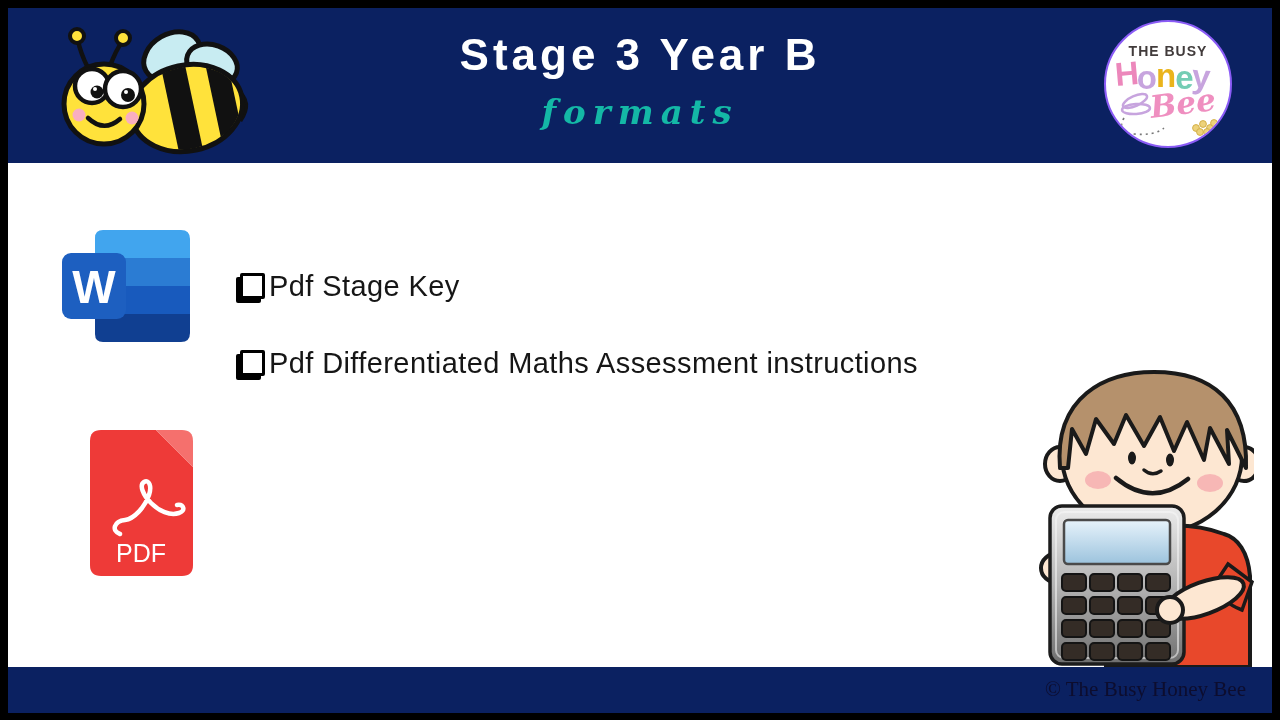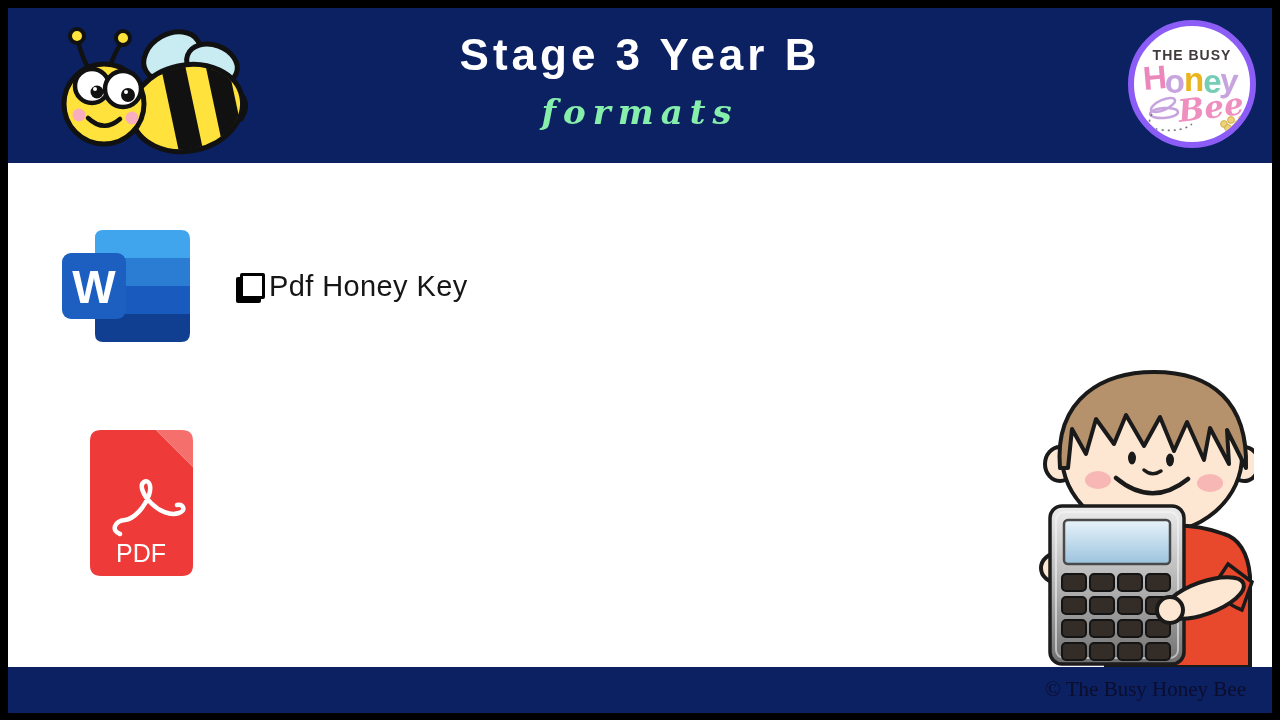--- a/index.html
+++ b/index.html
@@ -3,30 +3,30 @@
 <meta charset="utf-8">
 <style>
   * { margin:0; padding:0; box-sizing:border-box; }
   html,body { width:1280px; height:720px; background:#000; font-family:"Liberation Sans", sans-serif; }
   .frame { position:absolute; left:8px; top:8px; width:1264px; height:705px; background:#fff; overflow:hidden; }
 
   
   .header-band { position:absolute; left:0; top:0; width:100%; height:155px; background:#0b2161; }
   .title { position:absolute; top:22px; left:0; width:100%; text-align:center; color:#fff;
            font-size:44px; font-weight:800; letter-spacing:4px; }
-  .subtitle { position:absolute; top:84px; left:0; width:100%; text-align:center; color:#86efac;
+  .subtitle { position:absolute; top:84px; left:0; width:100%; text-align:center; color:#14b8a6;
               font-family:"DejaVu Serif", serif; font-style:italic; font-weight:bold;
               font-size:34px; letter-spacing:7px; }
 
   
   .bee { position:absolute; left:44px; top:8px; width:205px; height:142px; }
 
   
-  .logo { position:absolute; left:1120px; top:12px; width:128px; height:128px; background:#fff;
-          border:6px solid #8b5cf6; border-radius:50%; overflow:hidden; }
+  .logo { position:absolute; left:1096px; top:12px; width:128px; height:128px; background:#fff;
+          border:2px solid #8b5cf6; border-radius:50%; overflow:hidden; }
   .logo-top { position:absolute; top:21px; width:100%; text-align:center; font-size:14px; font-weight:bold;
               color:#413b3b; letter-spacing:1px; }
   .logo-honey { position:absolute; top:33px; left:9px; font-size:33px; font-weight:bold; display:flex; }
   .logo-honey span { display:inline-block; }
   .hl0 { color:#ec87bb; transform:rotate(-5deg); }
   .hl1 { color:#c7a4de; margin-left:-2px; transform:translateY(4px); }
   .hl2 { color:#eab41c; margin-left:-1px; transform:translateY(2px); }
   .hl3 { color:#74cdb4; margin-left:-1px; transform:translateY(4px); }
   .hl4 { color:#c7a4de; margin-left:-2px; transform:translateY(3px) rotate(4deg); }
   .logo-bee { position:absolute; top:63px; left:44px; font-family:"DejaVu Serif", serif; font-style:italic;
@@ -137,21 +137,25 @@
   <svg class="pdf-icon" width="103" height="146" viewBox="0 0 103 146">
     <path d="M0 11 Q0 0 11 0 H66 L103 37 V135 Q103 146 92 146 H11 Q0 146 0 135 Z" fill="#ee3a38"></path>
     <path d="M66 0 H92 Q103 0 103 11 V37 Z" fill="#f5706d"></path>
     <path d="M30 104 c-9 -3 -6 -13 5 -14 c9 -1 20 -13 24 -25 c3 -9 0 -16 -5 -13 c-5 3 -1 13 7 21 c8 8 19 13 28 10 c7 -2 5 -9 -2 -8" fill="none" stroke="#fff" stroke-width="4.5" stroke-linecap="round"></path>
     <text x="51" y="132" text-anchor="middle" font-family="Liberation Sans, sans-serif" font-size="25" fill="#fff">PDF</text>
   </svg>
 
   <div class="checklist">
     <div class="check-row">
       <div class="checkbox"></div>
-      <div class="check-label">Pdf Honey Key</div>
+      <div class="check-label">Pdf Stage Key</div>
+    </div>
+    <div class="check-row">
+      <div class="checkbox"></div>
+      <div class="check-label">Pdf Differentiated Maths Assessment instructions</div>
     </div>
   </div>
 
   <svg class="boy" width="232" height="299" viewBox="0 0 232 299">
     <defs>
       <linearGradient id="calcGrad" x1="0" y1="0" x2="0" y2="1">
         <stop offset="0" stop-color="#ececec"></stop>
           <stop offset="0.5" stop-color="#b4b4b4"></stop>
           <stop offset="1" stop-color="#6f6f6f"></stop>
       </linearGradient>

